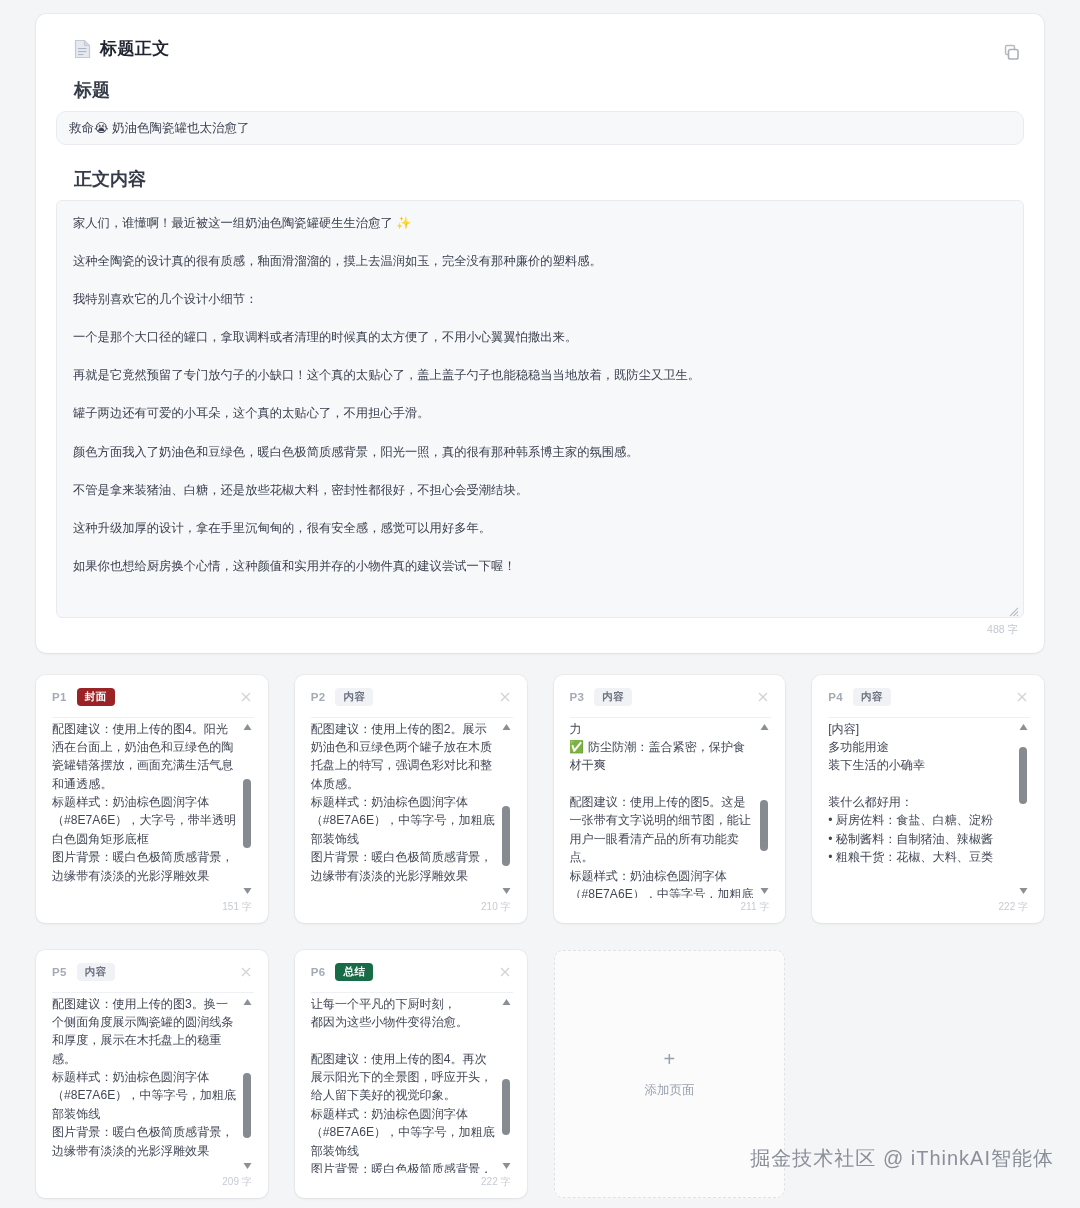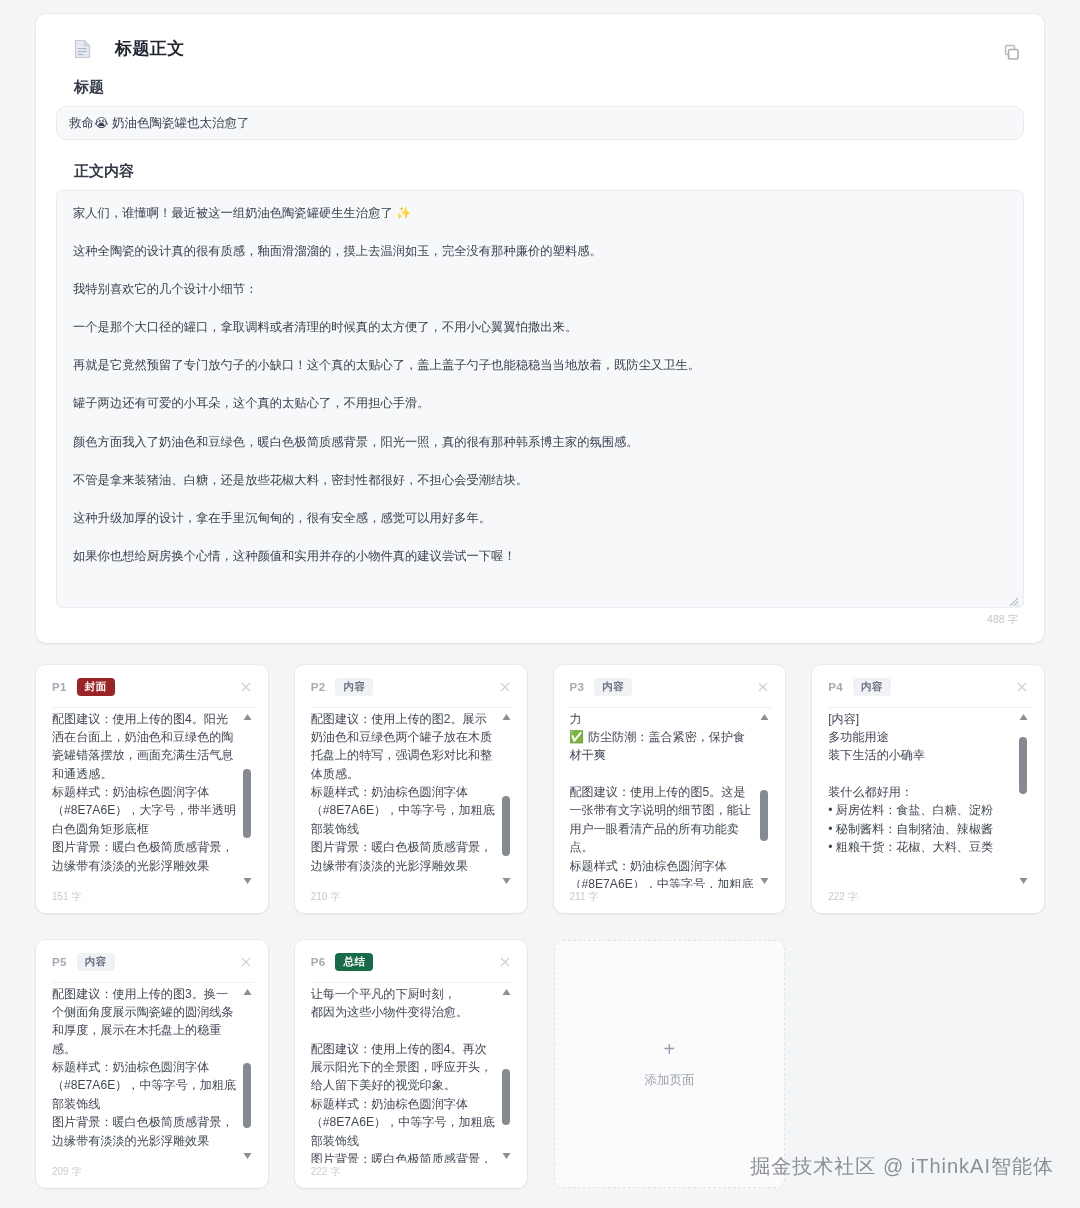--- a/index.html
+++ b/index.html
@@ -14,34 +14,34 @@
 
   
   .editor-card {
     background: #ffffff;
     border-radius: 10px;
     box-shadow: 0 1px 3px rgba(16,24,40,.06), 0 0 0 1px rgba(16,24,40,.035);
     padding: 18px 20px 16px 20px;
     position: relative;
   }
   .editor-head {
-    display: flex; align-items: center; gap: 24px;
+    display: flex; align-items: center; gap: 9px;
     margin: 5px 0 18px 18px;
   }
   .doc-icon { width: 17px; height: 20px; position: relative; flex: none; }
   .doc-icon svg { display: block; }
   .editor-title {
     font-size: 17px; font-weight: bold; color: #1f2430; letter-spacing: .4px;
   }
   .copy-btn {
     position: absolute; top: 28px; right: 22px;
     width: 22px; height: 22px; cursor: pointer; opacity: .72;
   }
   .field-label {
-    font-size: 15px; font-weight: bold; color: #353b48;
+    font-size: 18px; font-weight: bold; color: #353b48;
     margin: 0 0 9px 18px;
   }
   .title-input {
     width: 100%; height: 34px;
     background: #f7f8fa;
     border: 1px solid #e9ebf0;
     border-radius: 10px;
     font-family: inherit;
     font-size: 12.5px; color: #3c4251;
     padding: 0 12px;
@@ -126,40 +126,40 @@
     position: absolute; top: 0; right: 0; width: 13px; height: 100%;
     display: flex; flex-direction: column; align-items: center;
   }
   .sbar .arr { width: 13px; height: 14px; flex: none; cursor: pointer; }
   .sbar .track { flex: 1; width: 13px; position: relative; }
   .sbar .thumb {
     position: absolute; left: 2px; width: 8px;
     background: #868a91; border-radius: 5px; cursor: pointer;
   }
   .char-count {
-    font-size: 10px; color: #c6cad1;
+    text-align: right; font-size: 10px; color: #c6cad1;
     padding: 2px 2px 3px 0;
   }
 
   
   .addcard {
     border: 1.5px dashed #dfe2e8;
     border-radius: 9px;
     background: #fbfbfc;
     height: 248px;
     display: flex; flex-direction: column;
     align-items: center; justify-content: center;
     gap: 13px;
     cursor: pointer;
   }
   .addcard .plus { font-size: 20px; color: #98a0ae; line-height: 1; }
   .addcard .lbl { font-size: 12.5px; color: #9aa1ad; }
 
   .watermark {
-    position: absolute; right: 26px; bottom: 28px;
+    position: absolute; right: 26px; bottom: 36px;
     font-size: 20px; color: #8a8f99;
     letter-spacing: 1px;
     white-space: nowrap;
   }
   .ghost { visibility: hidden; }
 </style>
 </head>
 <body>
 
 <div class="page">

